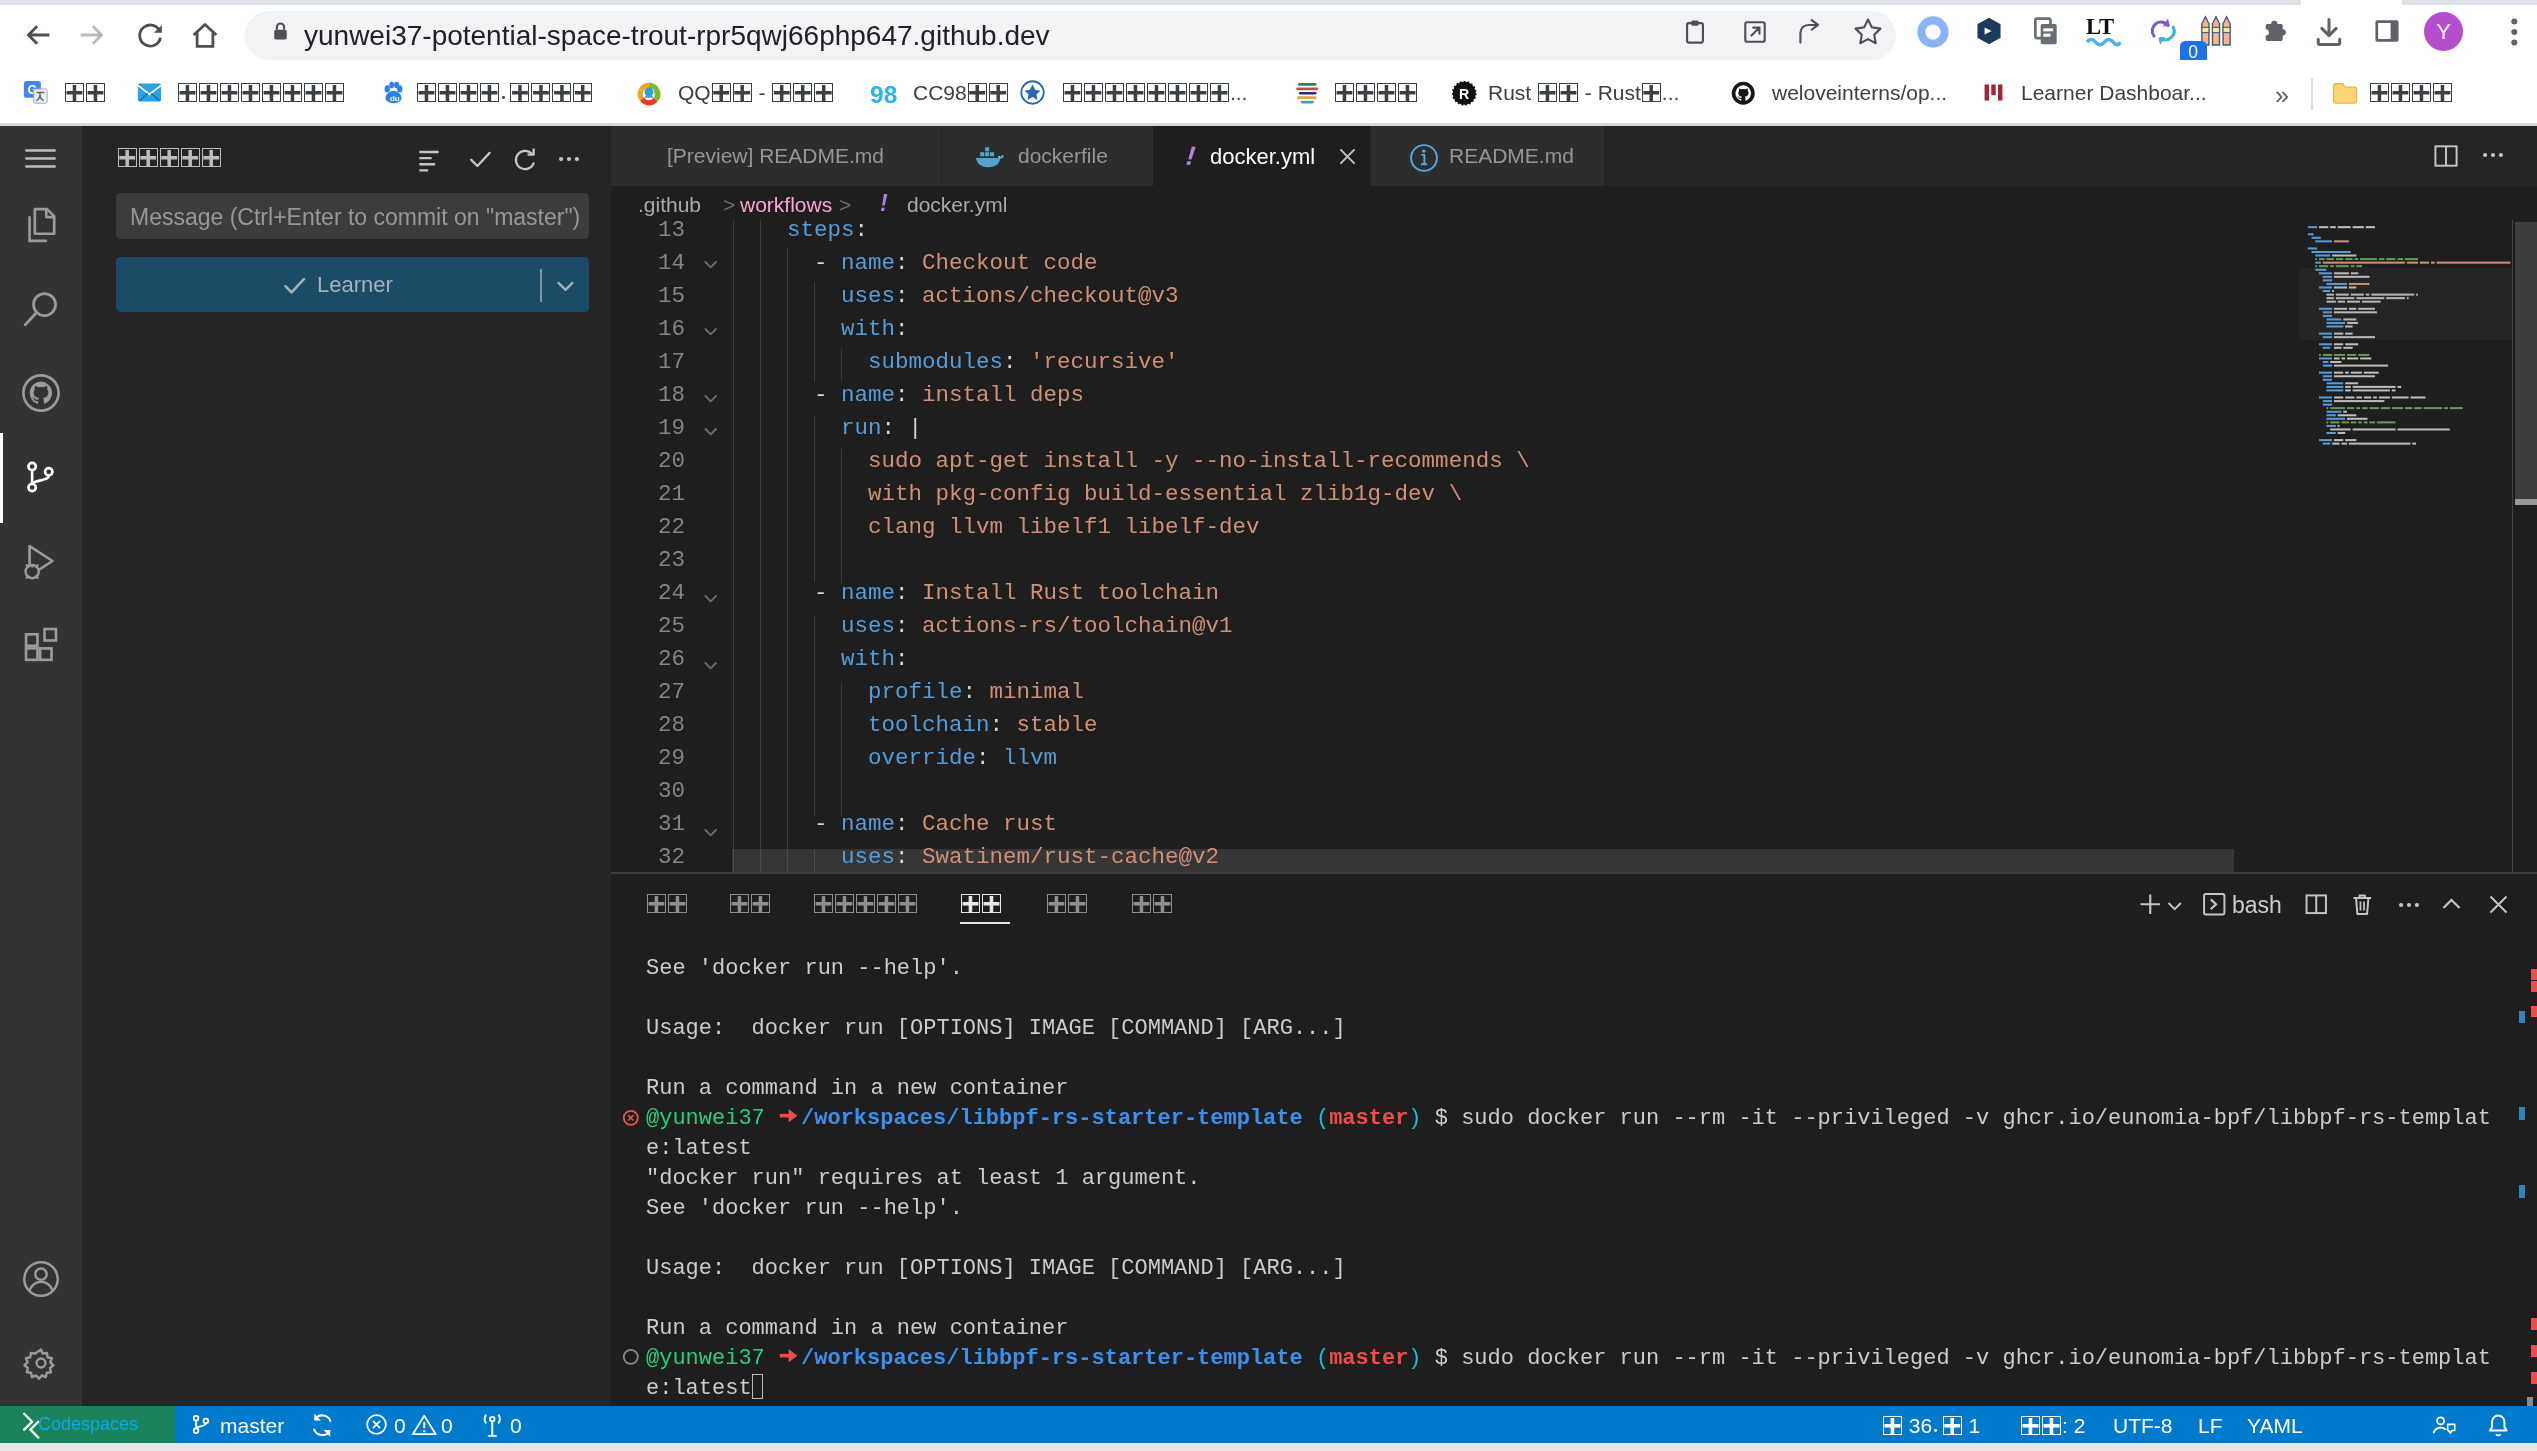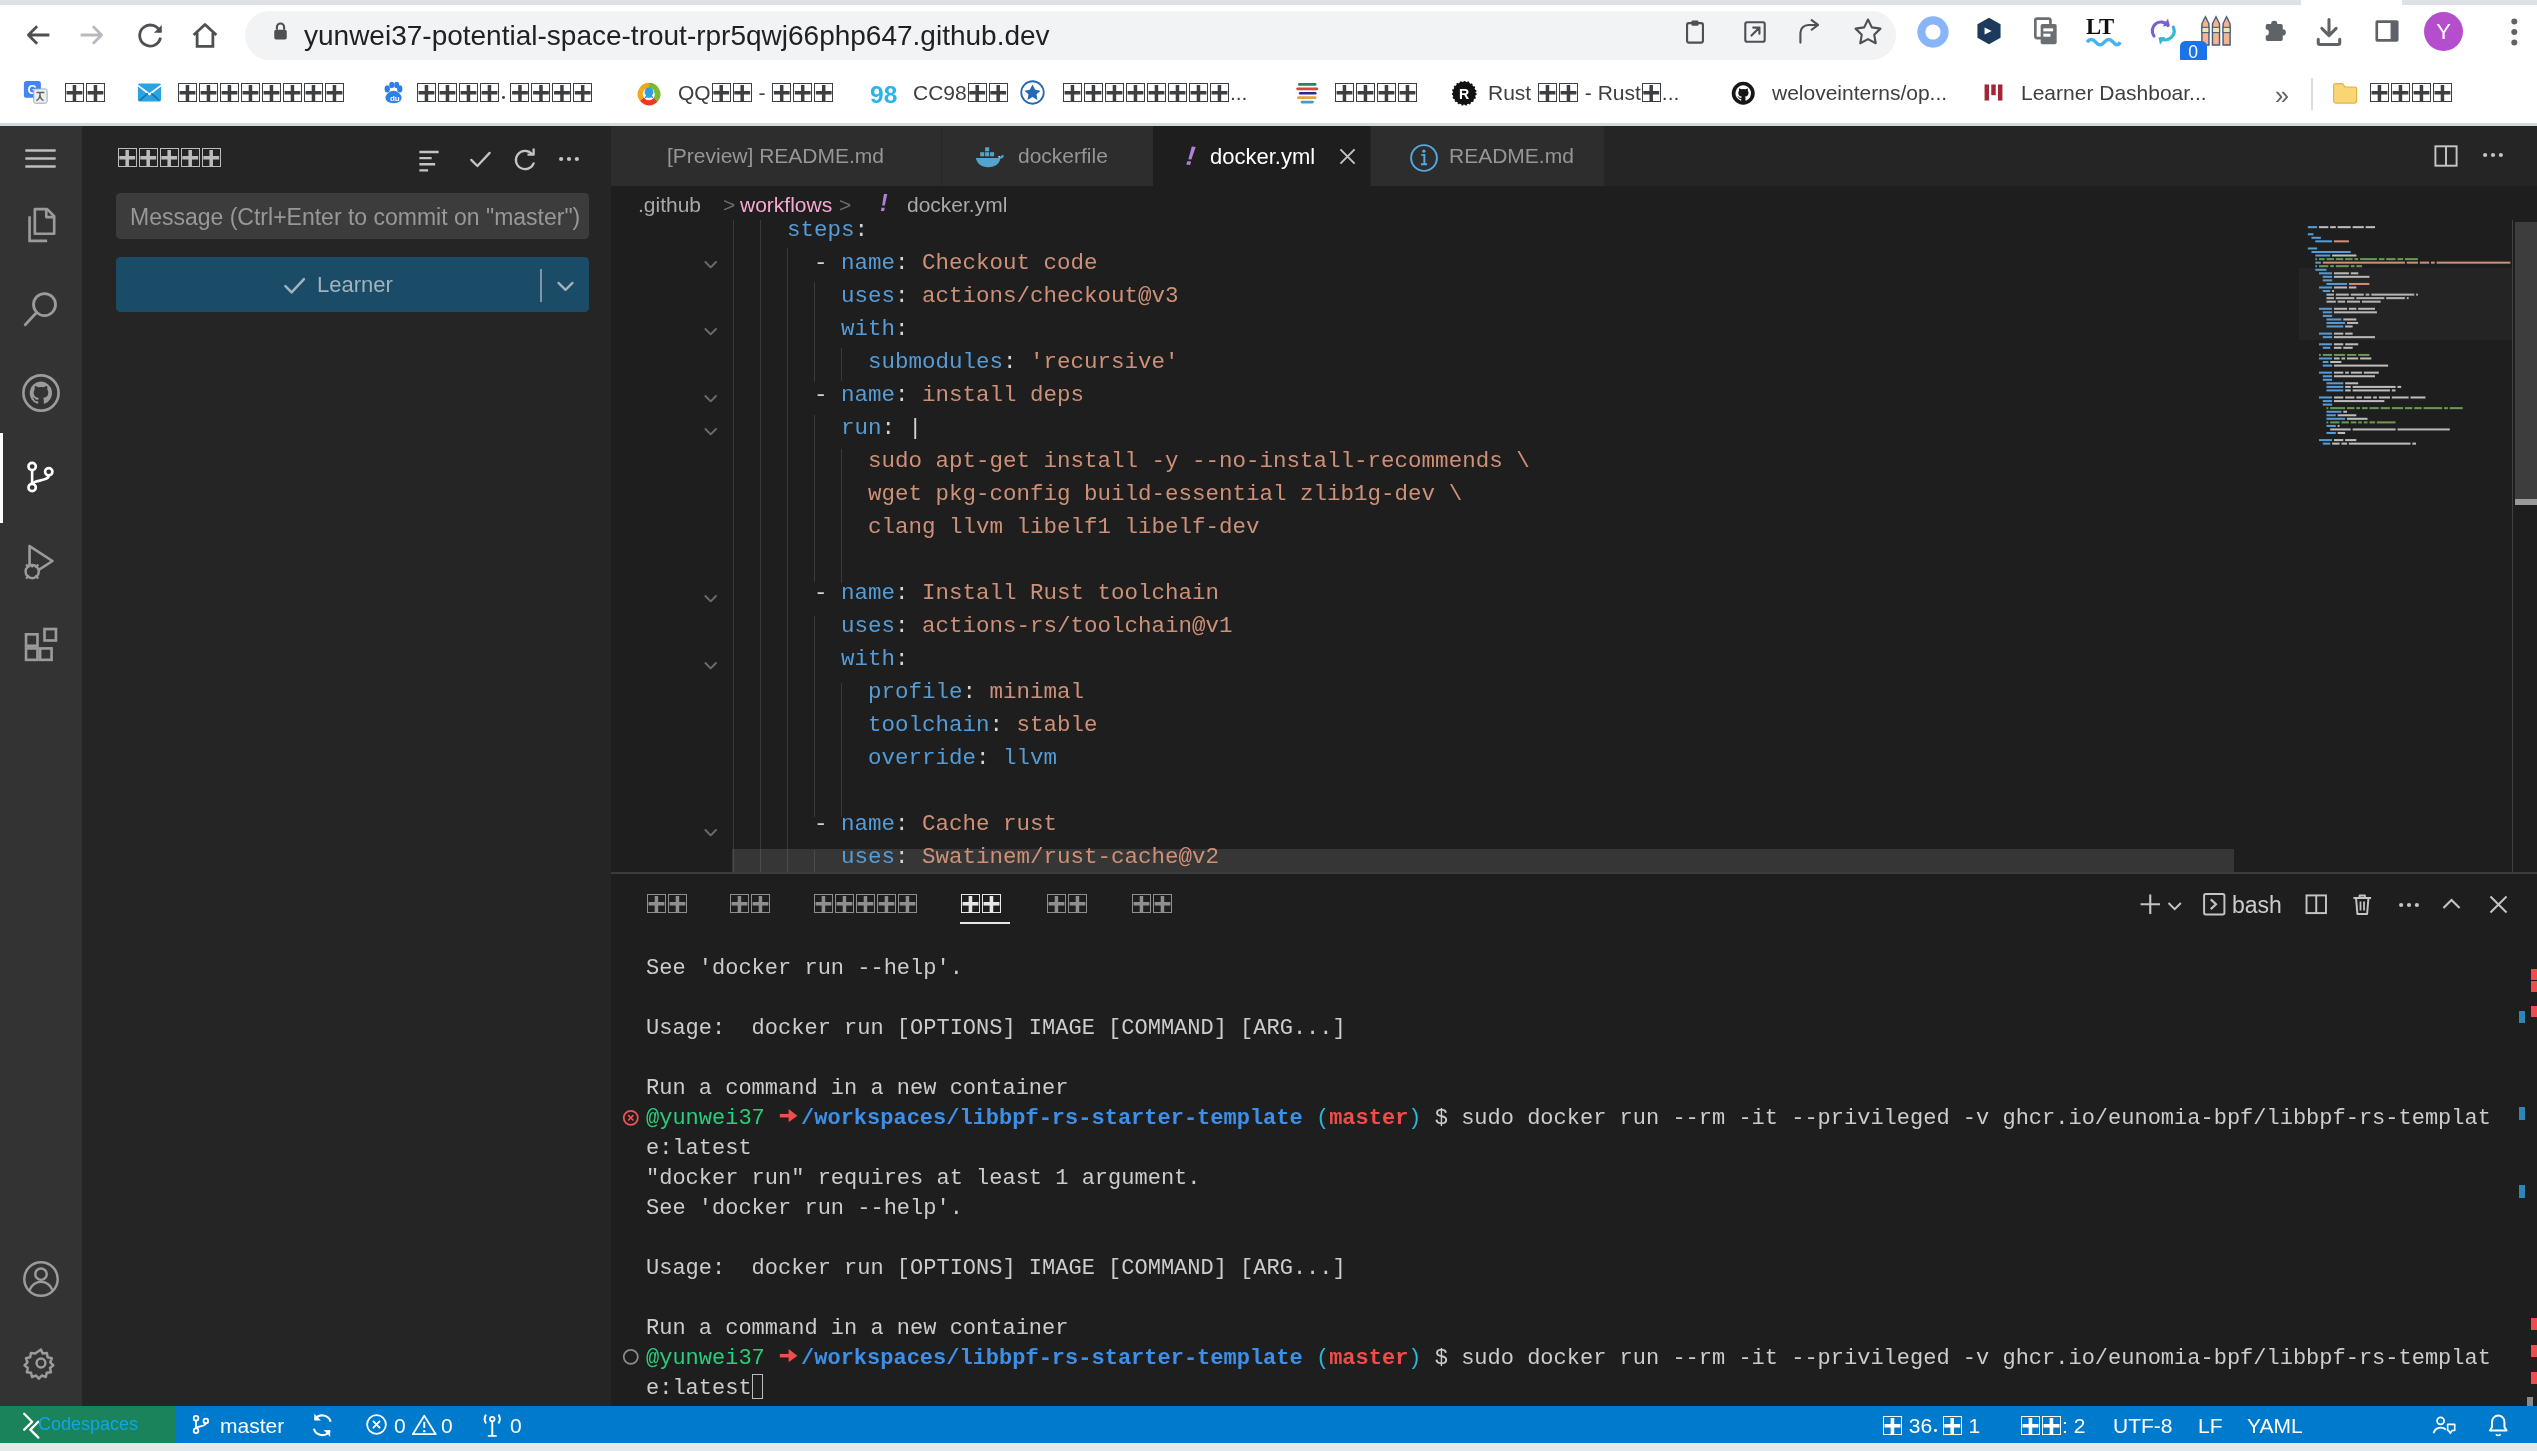--- a/index.html
+++ b/index.html
@@ -313,29 +313,49 @@
 <div class="a" style="left:787px;top:248px;width:1.4px;height:625px;background:#3a3a3a"></div>
 <div class="a" style="left:814px;top:282px;width:1.4px;height:100px;background:#3a3a3a"></div>
 <div class="a" style="left:814px;top:415px;width:1.4px;height:167px;background:#3a3a3a"></div>
 <div class="a" style="left:814px;top:616px;width:1.4px;height:201px;background:#3a3a3a"></div>
 <div class="a" style="left:814px;top:850px;width:1.4px;height:23px;background:#3a3a3a"></div>
 <div class="a" style="left:841px;top:348px;width:1.4px;height:33px;background:#3a3a3a"></div>
 <div class="a" style="left:841px;top:449px;width:1.4px;height:134px;background:#3a3a3a"></div>
 <div class="a" style="left:841px;top:683px;width:1.4px;height:134px;background:#3a3a3a"></div>
 <div class="a" style="left:732px;top:849px;width:1502px;height:23px;background:rgba(121,121,121,.27)"></div>
 <div class="a" style="left:611px;top:220px;width:1688px;height:652px;overflow:hidden">
+    <pre class="a" style="left:47px;top:-5.6px;font-size:22.5px;line-height:33px;color:#858585;text-align:right;width:27px">13
+14
+15
+16
+17
+18
+19
+20
+21
+22
+23
+24
+25
+26
+27
+28
+29
+30
+31
+32</pre>
     <pre class="a" style="left:122px;top:-5.6px;font-size:22.5px;line-height:33px;color:#d4d4d4"><span style="color:#d4d4d4">    </span><span style="color:#569cd6">steps</span><span style="color:#d4d4d4">:</span>
 <span style="color:#d4d4d4">      </span><span style="color:#d4d4d4">- </span><span style="color:#569cd6">name</span><span style="color:#d4d4d4">: </span><span style="color:#ce9178">Checkout code</span>
 <span style="color:#d4d4d4">        </span><span style="color:#569cd6">uses</span><span style="color:#d4d4d4">: </span><span style="color:#ce9178">actions/checkout@v3</span>
 <span style="color:#d4d4d4">        </span><span style="color:#569cd6">with</span><span style="color:#d4d4d4">:</span>
 <span style="color:#d4d4d4">          </span><span style="color:#569cd6">submodules</span><span style="color:#d4d4d4">: </span><span style="color:#ce9178">'recursive'</span>
 <span style="color:#d4d4d4">      </span><span style="color:#d4d4d4">- </span><span style="color:#569cd6">name</span><span style="color:#d4d4d4">: </span><span style="color:#ce9178">install deps</span>
 <span style="color:#d4d4d4">        </span><span style="color:#569cd6">run</span><span style="color:#d4d4d4">: </span><span style="color:#d4d4d4">|</span>
 <span style="color:#d4d4d4">          </span><span style="color:#ce9178">sudo apt-get install -y --no-install-recommends \</span>
-<span style="color:#d4d4d4">          </span><span style="color:#ce9178">wget pkg-config build-essential zlib1g-dev \</span>
+<span style="color:#d4d4d4">          </span><span style="color:#ce9178">with pkg-config build-essential zlib1g-dev \</span>
 <span style="color:#d4d4d4">          </span><span style="color:#ce9178">clang llvm libelf1 libelf-dev</span>
 
 <span style="color:#d4d4d4">      </span><span style="color:#d4d4d4">- </span><span style="color:#569cd6">name</span><span style="color:#d4d4d4">: </span><span style="color:#ce9178">Install Rust toolchain</span>
 <span style="color:#d4d4d4">        </span><span style="color:#569cd6">uses</span><span style="color:#d4d4d4">: </span><span style="color:#ce9178">actions-rs/toolchain@v1</span>
 <span style="color:#d4d4d4">        </span><span style="color:#569cd6">with</span><span style="color:#d4d4d4">:</span>
 <span style="color:#d4d4d4">          </span><span style="color:#569cd6">profile</span><span style="color:#d4d4d4">: </span><span style="color:#ce9178">minimal</span>
 <span style="color:#d4d4d4">          </span><span style="color:#569cd6">toolchain</span><span style="color:#d4d4d4">: </span><span style="color:#ce9178">stable</span>
 <span style="color:#d4d4d4">          </span><span style="color:#569cd6">override</span><span style="color:#d4d4d4">: </span><span style="color:#569cd6">llvm</span>
 
 <span style="color:#d4d4d4">      </span><span style="color:#d4d4d4">- </span><span style="color:#569cd6">name</span><span style="color:#d4d4d4">: </span><span style="color:#ce9178">Cache rust</span>

